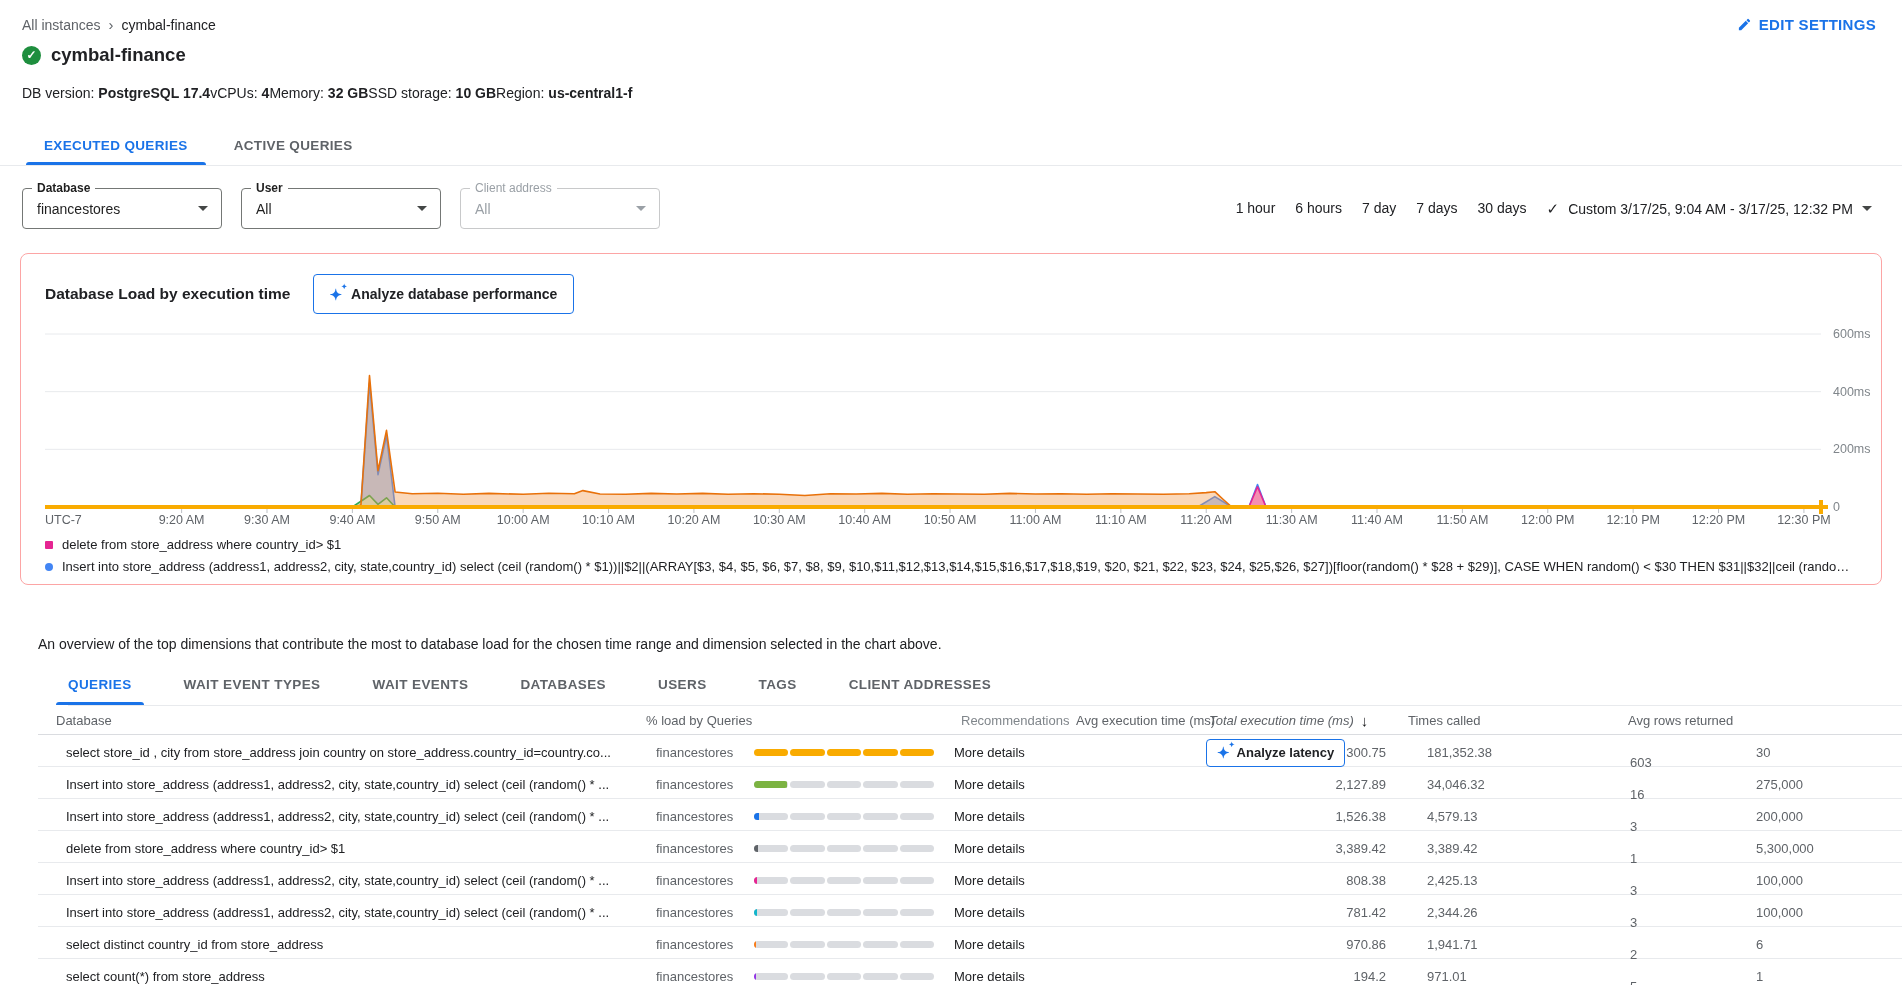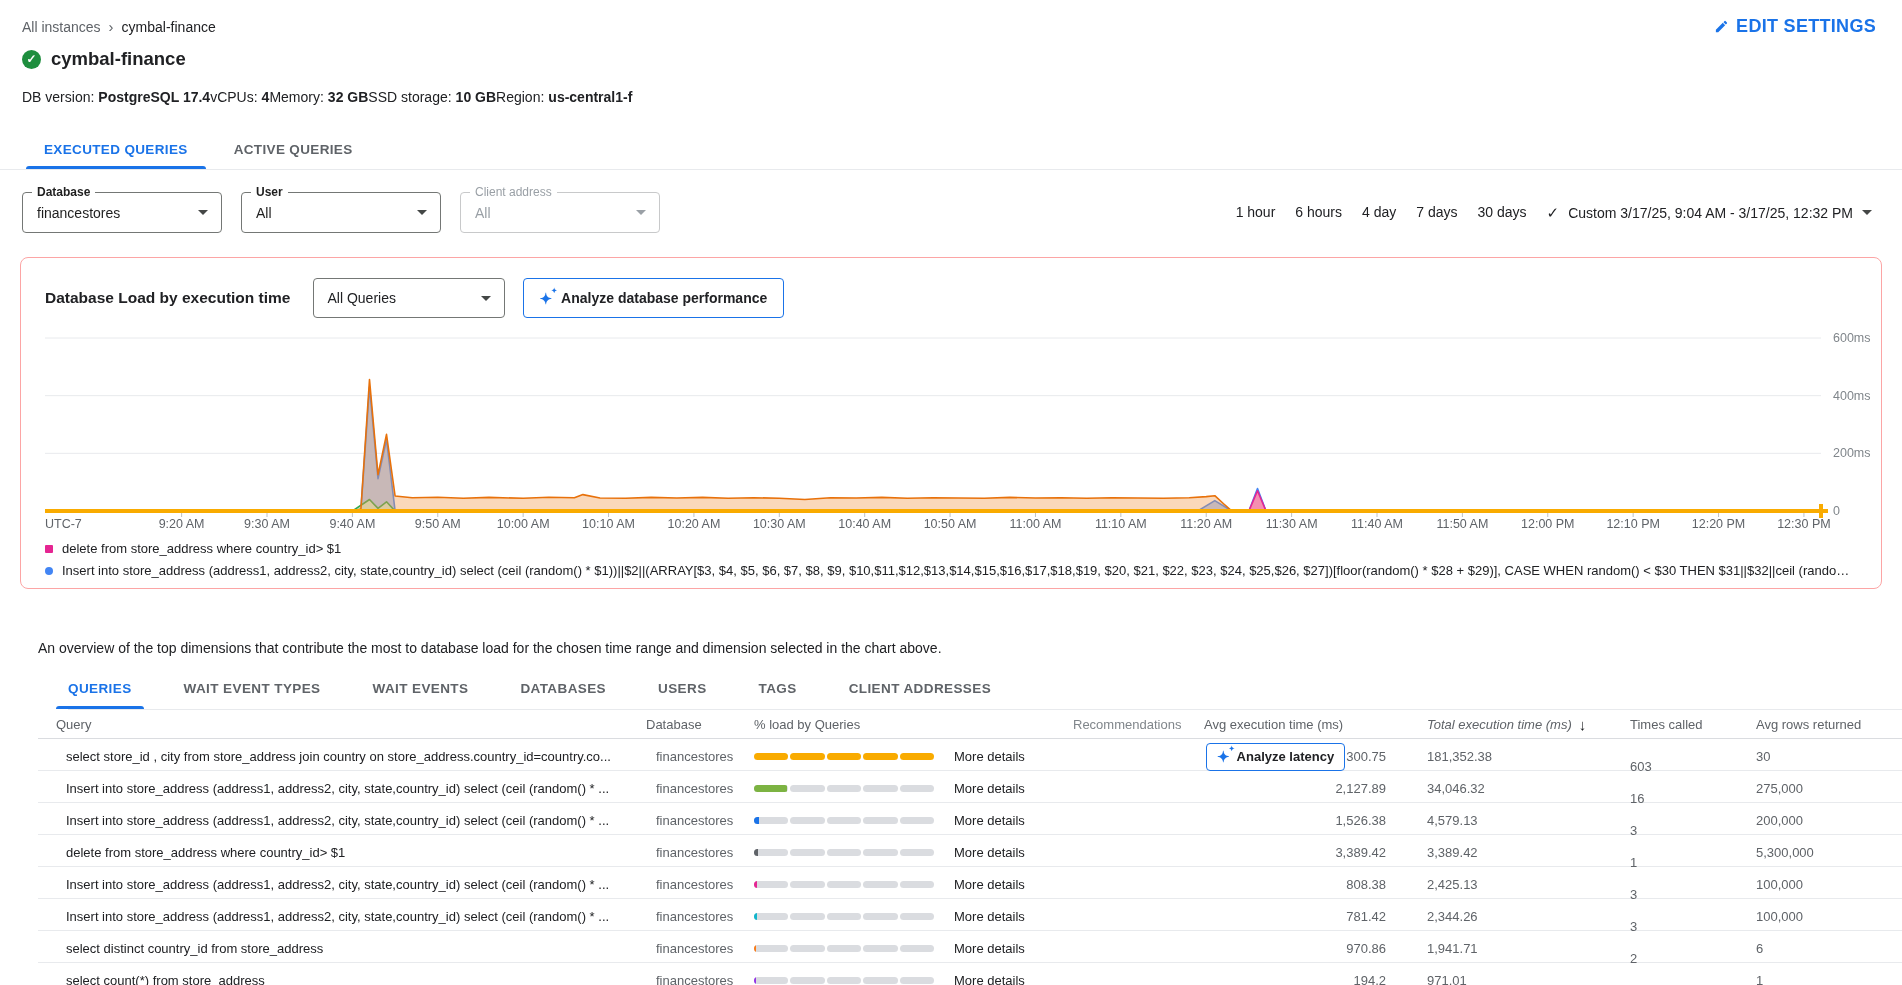--- a/index.html
+++ b/index.html
@@ -5,21 +5,21 @@
   * { margin:0; padding:0; box-sizing:border-box; }
   html,body { width:1902px; height:985px; background:#fff; overflow:hidden;
     font-family:"Liberation Sans", sans-serif; color:#202124; }
 
   
   .topbar { display:flex; justify-content:space-between; align-items:center; padding:16px 26px 0 22px; }
   .breadcrumb { display:flex; align-items:center; gap:8px; font-size:14px; }
   .crumb-root { color:#5f6368; cursor:pointer; }
   .crumb-sep { color:#5f6368; font-size:15px; }
   .crumb-current { color:#202124; }
-  .edit-settings { display:flex; align-items:center; gap:7px; color:#1a73e8; font-size:18px; font-weight:600; letter-spacing:.3px; cursor:pointer; }
+  .edit-settings { display:flex; align-items:center; gap:7px; color:#1a73e8; font-size:15px; font-weight:600; letter-spacing:.3px; cursor:pointer; }
 
   .title-row { display:flex; align-items:center; gap:10px; padding:11px 0 0 22px; }
   .check-circle { width:19px; height:19px; border-radius:50%; background:#1e8e3e; color:#fff; display:flex; align-items:center; justify-content:center; font-size:12px; font-weight:700; }
   .page-title { font-size:18.5px; font-weight:600; color:#202124; }
 
   .meta-row { display:flex; padding:19px 0 0 22px; font-size:14px; color:#202124; }
   .meta-item .v { font-weight:700; margin-left:4px; }
 
   
   .main-tabs { display:flex; gap:10px; margin-top:24px; border-bottom:1px solid #e8eaed; padding-left:26px; }
@@ -141,38 +141,34 @@
       </div>
       <div class="select-box disabled">
         <span class="flabel">Client address</span>
         <span class="fvalue">All</span>
         <span class="caret"></span>
       </div>
     </span>
   <div class="time-range">
       <span class="time-opt">1 hour</span>
       <span class="time-opt">6 hours</span>
-      <span class="time-opt">4 day</span>
+      <span class="time-opt">7 day</span>
       <span class="time-opt">7 days</span>
       <span class="time-opt">30 days</span>
       <span class="time-custom">
         <span class="chk">✓</span>
         <span>Custom 3/17/25, 9:04 AM - 3/17/25, 12:32 PM</span>
         <span class="caret"></span>
       </span>
     </div>
 </div>
 
 <div class="chart-card">
   <div class="chart-header">
     <div class="chart-title">Database Load by execution time</div>
-    <div class="inline-select">
-      <span>All Queries</span>
-      <span class="caret"></span>
-    </div>
     <button class="analyze-btn">
       <span class="spark">✦</span>
       <span>Analyze database performance</span>
     </button>
   </div>
   <svg class="chart-svg" id="load-chart-svg" width="1838" height="208" viewBox="0 0 1838 208">
       <line x1="0" y1="185" x2="1776" y2="185" stroke="#dadce0" stroke-width="1"></line>
       <text x="1788" y="189" font-size="12.5" font-family="Liberation Sans, sans-serif" fill="#80868b">0</text>
       <line x1="0" y1="127.33333333333334" x2="1776" y2="127.33333333333334" stroke="#e8eaed" stroke-width="1"></line>
       <text x="1788" y="131.33333333333334" font-size="12.5" font-family="Liberation Sans, sans-serif" fill="#80868b">200ms</text>
@@ -250,21 +246,20 @@
       <div class="dim-tab active">QUERIES</div>
       <div class="dim-tab">WAIT EVENT TYPES</div>
       <div class="dim-tab">WAIT EVENTS</div>
       <div class="dim-tab">DATABASES</div>
       <div class="dim-tab">USERS</div>
       <div class="dim-tab">TAGS</div>
       <div class="dim-tab">CLIENT ADDRESSES</div>
     </div>
   <div class="qtable">
     <div class="trow thead" id="table-head">
-        <div class="th-query">Query</div>
         <div class="th-db">Database</div>
         <div class="th-load">% load by Queries</div>
         <div class="th-more"></div>
         <div class="th-reco">Recommendations</div>
         <div class="th-avg">Avg execution time (ms)</div>
         <div class="th-total">
           <span>Total execution time (ms)</span>
           <span class="sort-arrow">↓</span>
         </div>
         <div class="th-times">Times called</div>

